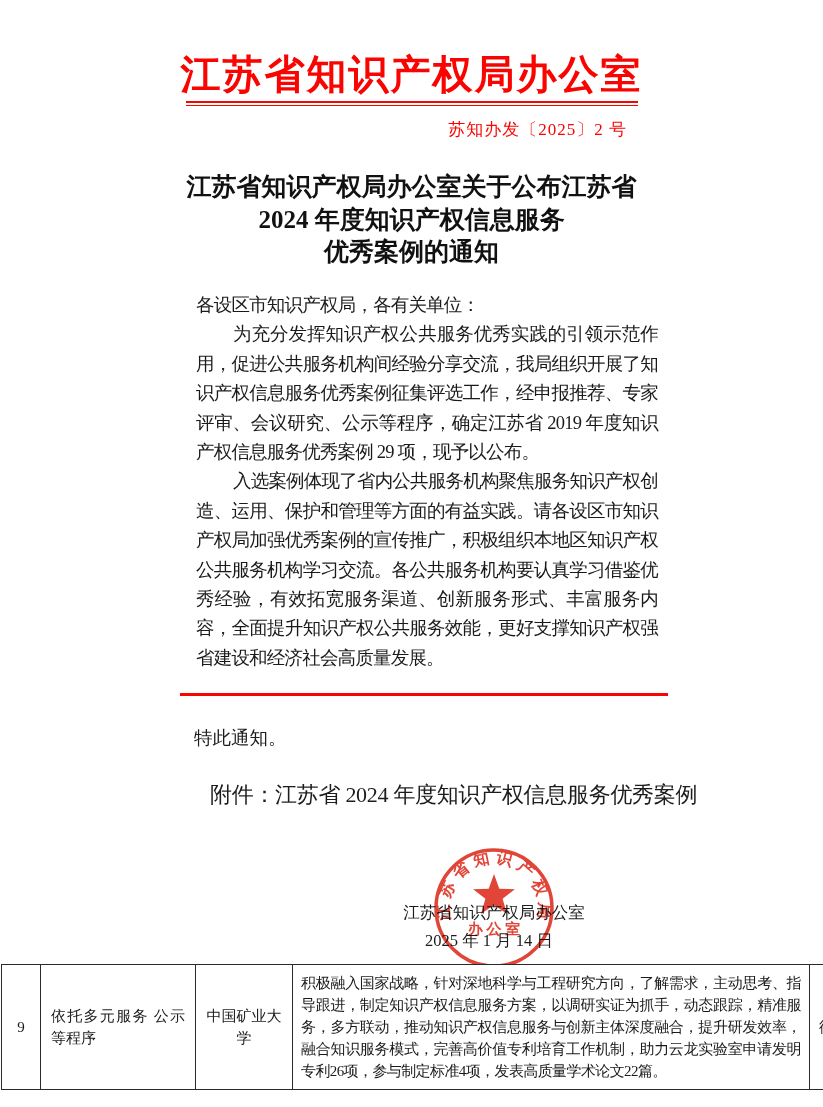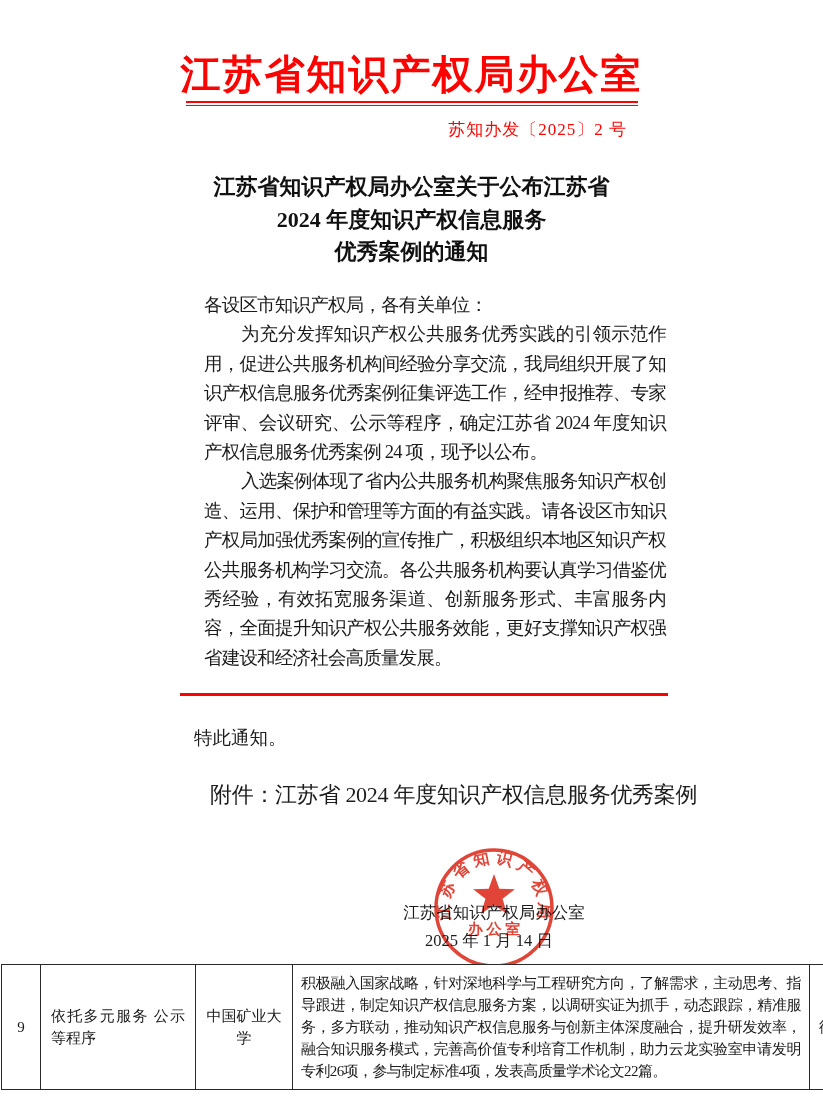--- a/index.html
+++ b/index.html
@@ -25,26 +25,26 @@
     border-bottom:1px solid #f90400;
   }
   .doc-number {
     position:absolute; top:118px; right:196px;
     font-size:17px; color:#f90400;
     letter-spacing:1px;
   }
   .doc-title {
     position:absolute; top:171px; left:0; right:0;
     text-align:center;
-    font-size:22px; font-weight:bold;
+    font-size:25px; font-weight:bold;
     line-height:32.5px;
     color:#111;
   }
   .body-text {
-    position:absolute; top:291px; left:204px; width:462px;
+    position:absolute; top:291px; left:196px; width:462px;
     font-size:18.5px; line-height:29.4px;
     letter-spacing:-0.8px;
     text-align:justify;
     color:#1a1a1a;
   }
   .body-text p { margin:0; }
   .body-text p.para { text-indent:2em; }
   .end-rule {
     position:absolute; top:693px; left:180px; width:488px;
     height:0;
@@ -107,21 +107,21 @@
   <div class="doc-number">苏知办发〔2025〕2 号</div>
 
   <div class="doc-title">
     <div>江苏省知识产权局办公室关于公布江苏省</div>
     <div>2024 年度知识产权信息服务</div>
     <div>优秀案例的通知</div>
   </div>
 
   <div class="body-text">
     <p class="salutation">各设区市知识产权局，各有关单位：</p>
-    <p class="para">为充分发挥知识产权公共服务优秀实践的引领示范作用，促进公共服务机构间经验分享交流，我局组织开展了知识产权信息服务优秀案例征集评选工作，经申报推荐、专家评审、会议研究、公示等程序，确定江苏省 2024 年度知识产权信息服务优秀案例 24 项，现予以公布。</p>
+    <p class="para">为充分发挥知识产权公共服务优秀实践的引领示范作用，促进公共服务机构间经验分享交流，我局组织开展了知识产权信息服务优秀案例征集评选工作，经申报推荐、专家评审、会议研究、公示等程序，确定江苏省 2019 年度知识产权信息服务优秀案例 29 项，现予以公布。</p>
     <p class="para">入选案例体现了省内公共服务机构聚焦服务知识产权创造、运用、保护和管理等方面的有益实践。请各设区市知识产权局加强优秀案例的宣传推广，积极组织本地区知识产权公共服务机构学习交流。各公共服务机构要认真学习借鉴优秀经验，有效拓宽服务渠道、创新服务形式、丰富服务内容，全面提升知识产权公共服务效能，更好支撑知识产权强省建设和经济社会高质量发展。</p>
   </div>
 
   <div class="end-rule"></div>
 
   <p class="closing">特此通知。</p>
 
   <p class="attachment">附件：江苏省 2024 年度知识产权信息服务优秀案例</p>
 
   <div class="signer">江苏省知识产权局办公室</div>

